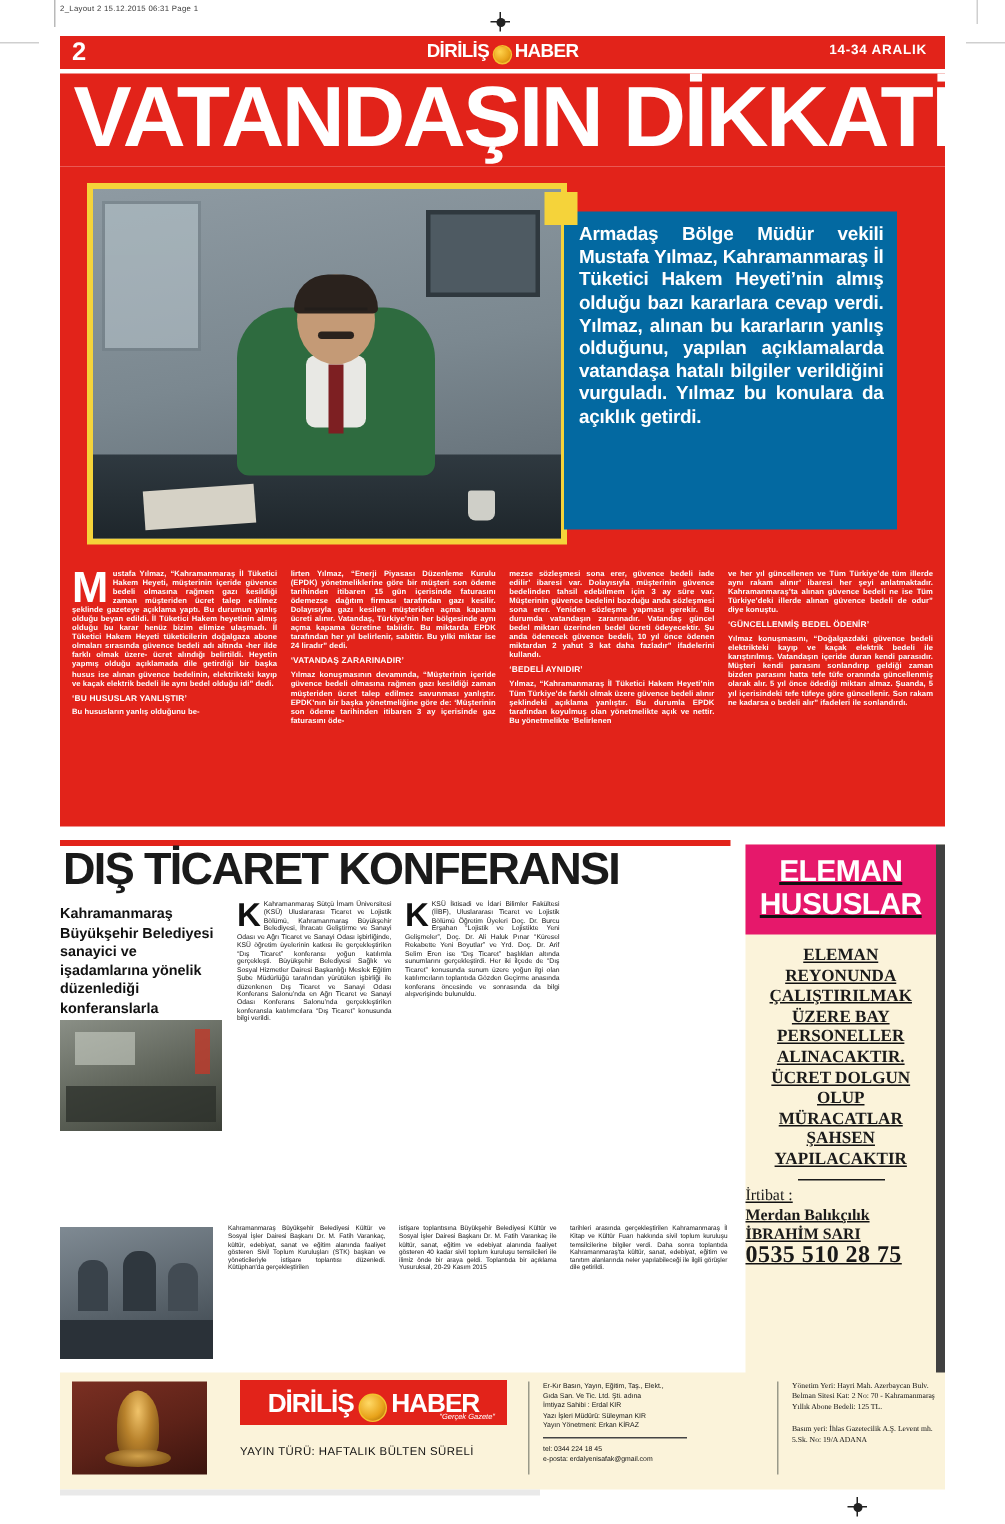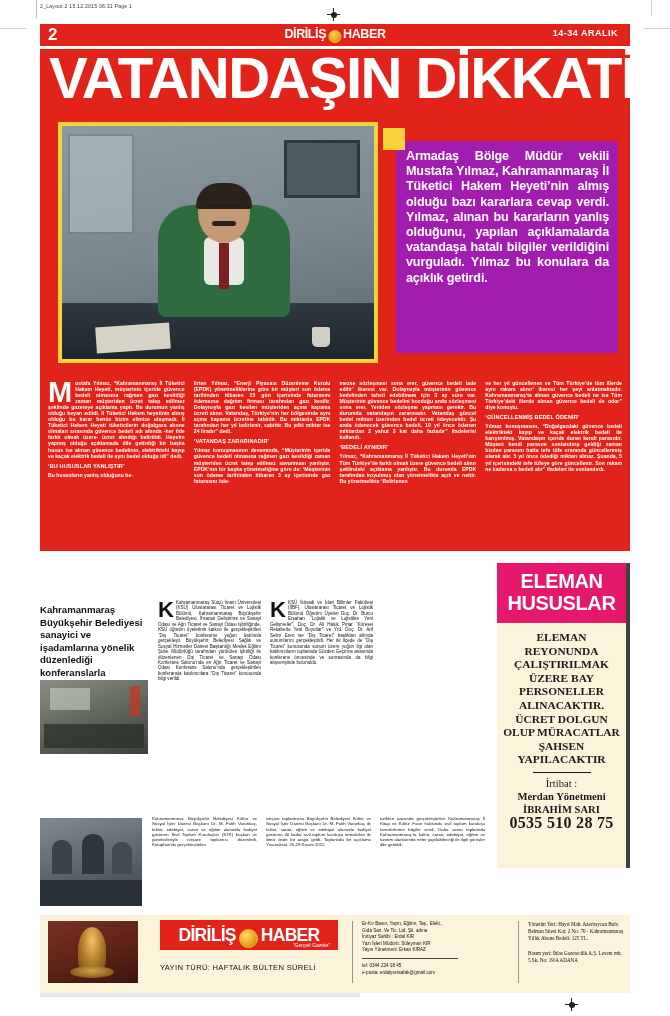--- a/index.html
+++ b/index.html
@@ -88,22 +88,22 @@
   .ph-shirt{position:absolute;left:142px;bottom:74px;width:40px;height:48px;background:#e8e8e4;border-radius:6px;}
   .ph-tie{position:absolute;left:157px;bottom:70px;width:10px;height:46px;background:#7d1f22;}
   .ph-head{position:absolute;left:136px;bottom:116px;width:52px;height:60px;border-radius:26px/30px;background:#c49a76;}
   .ph-hair{position:absolute;left:134px;bottom:150px;width:56px;height:26px;border-radius:28px 28px 4px 4px;background:#2a221d;}
   .ph-mous{position:absolute;left:150px;bottom:133px;width:24px;height:5px;border-radius:3px;background:#2a221d;}
   .ph-glass{position:absolute;left:141px;bottom:143px;width:42px;height:9px;border-top:2px solid #1b1b1b;opacity:.45;}
   .ph-paper{position:absolute;left:34px;bottom:8px;width:74px;height:26px;background:#d6d2c6;transform:rotate(-4deg);}
   .ph-cup{position:absolute;right:44px;bottom:12px;width:18px;height:20px;background:#cfcfc8;border-radius:2px 2px 5px 5px;}
 
   .bluebox{
-    position:absolute;left:356px;top:30px;width:222px;height:212px;
-    background:#a21caf;box-sizing:border-box;padding:8px 9px 0 10px;
+    position:absolute;left:336px;top:30px;width:222px;height:212px;
+    background:#0369a1;box-sizing:border-box;padding:8px 9px 0 10px;
   }
   .bluebox .tab{
     position:absolute;left:-13px;top:-13px;width:22px;height:22px;background:#f5d33a;
   }
   .bluebox p{
     margin:0;color:#fff;font-weight:bold;
     font-size:12.6px;line-height:15.2px;letter-spacing:-.15px;
     text-align:justify;
   }
 
@@ -160,37 +160,37 @@
     margin:0;color:#111;font-size:4.5px;line-height:5.45px;
     text-align:justify;letter-spacing:.02px;
   }
   .dt-dropcap{
     float:left;font-weight:bold;color:#111;
     font-size:22px;line-height:17px;margin:1px 2px -1px 0;
   }
 
   
   .ad{
-    position:absolute;left:497px;top:563px;width:133px;height:305px;
-    box-sizing:border-box;border-right:4px solid #404040;background:#fbf3da;
+    position:absolute;left:497px;top:563px;width:133px;height:363px;
+    box-sizing:border-box;border-right:6px solid #404040;background:#fbf3da;text-decoration:underline;
   }
   .ad-head{
     background:#e6186b;padding:7px 0 9px 0;text-align:center;
   }
   .ad-head div{
     color:#fff;font-weight:bold;font-size:20px;line-height:22px;letter-spacing:-.4px;
   }
   .ad-body{
     padding:8px 6px 0 6px;text-align:center;
     font-family:"Liberation Serif", serif;
     font-size:11.4px;line-height:13.6px;color:#1a1a1a;font-weight:bold;
   }
   .ad-sep{width:58px;height:1px;background:#1a1a1a;margin:5px auto 4px auto;}
   .ad-contact{
-    text-align:center;font-family:"Liberation Serif", serif;
+    text-align:left;font-family:"Liberation Serif", serif;
     font-size:10.6px;line-height:13px;color:#1a1a1a;
   }
   .ad-contact .name{font-weight:bold;}
   .ad-contact .phone{font-size:16px;font-weight:bold;letter-spacing:.3px;}
 
   
   .bs-head{position:absolute;left:40px;top:772px;width:447px;height:40px;}
   .bs-rule{position:absolute;left:0;top:0;width:447px;height:4px;background:#1a1a1a;}
   .bs-head h2{
     margin:0;position:absolute;left:2px;top:3px;
@@ -345,20 +345,24 @@
         <p>Yılmaz, “Kahramanmaraş İl Tüketici Hakem Heyeti’nin Tüm Türkiye’de farklı olmak üzere güvence bedeli alınır şeklindeki açıklama yanlıştır. Bu durumla EPDK tarafından koyulmuş olan yönetmelikte açık ve nettir. Bu yönetmelikte ‘Belirlenen</p>
       </div>
       <div class="col">
         <p>ve her yıl güncellenen ve Tüm Türkiye’de tüm illerde aynı rakam alınır’ ibaresi her şeyi anlatmaktadır. Kahramanmaraş’ta alınan güvence bedeli ne ise Tüm Türkiye’deki illerde alınan güvence bedeli de odur” diye konuştu.</p>
         <h3>‘GÜNCELLENMİŞ BEDEL ÖDENİR’</h3>
         <p>Yılmaz konuşmasını, “Doğalgazdaki güvence bedeli elektrikteki kayıp ve kaçak elektrik bedeli ile karıştırılmış. Vatandaşın içeride duran kendi parasıdır. Müşteri kendi parasını sonlandırıp geldiği zaman bizden parasını hatta tefe tüfe oranında güncellenmiş olarak alır. 5 yıl önce ödediği miktarı almaz. Şuanda, 5 yıl içerisindeki tefe tüfeye göre güncellenir. Son rakam ne kadarsa o bedeli alır” ifadeleri ile sonlandırdı.</p>
       </div>
     </div>
   </div>
 
+  <div class="dt-head">
+    <div class="dt-rule"></div>
+    <h2>DIŞ TİCARET KONFERANSI</h2>
+  </div>
   <div class="dt-body">
     <div class="dt-lead">Kahramanmaraş Büyükşehir Belediyesi sanayici ve işadamlarına yönelik düzenlediği konferanslarla bilgilendirme çalışmaları devam ediyor.</div>
     <div class="dt-photo">
       <div class="dtp-screen"></div>
       <div class="dtp-flag"></div>
       <div class="dtp-row"></div>
     </div>
     <div class="dt-cols">
       <div class="dt-col">
         <span class="dt-dropcap">K</span>
@@ -374,21 +378,21 @@
 
   <div class="ad">
     <div class="ad-head">
       <div>ELEMAN</div>
       <div>HUSUSLAR</div>
     </div>
     <div class="ad-body">ELEMAN REYONUNDA ÇALIŞTIRILMAK ÜZERE BAY PERSONELLER ALINACAKTIR. ÜCRET DOLGUN OLUP MÜRACATLAR ŞAHSEN YAPILACAKTIR</div>
     <div class="ad-sep"></div>
     <div class="ad-contact">
       <div>İrtibat :</div>
-      <div class="name">Merdan Yönetmeni</div>
+      <div class="name">Merdan Balıkçılık</div>
       <div class="name">İBRAHİM SARI</div>
       <div class="phone">0535 510 28 75</div>
     </div>
   </div>
 
   <div class="bs-body">
     <div class="bs-photo">
       <div class="bsp-p1"></div>
         <div class="bsp-p2"></div>
         <div class="bsp-p3"></div>

